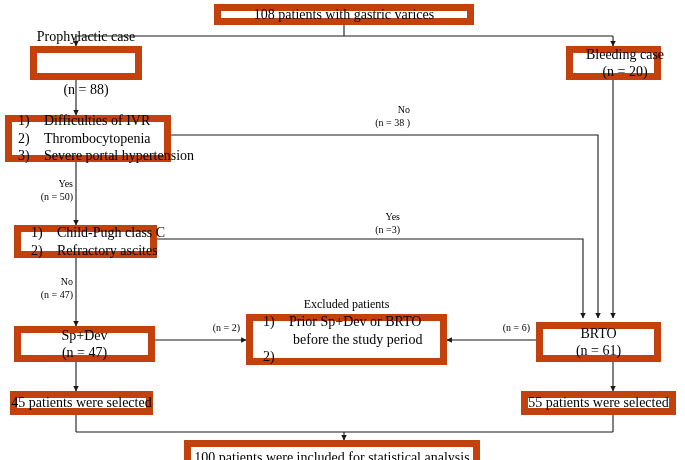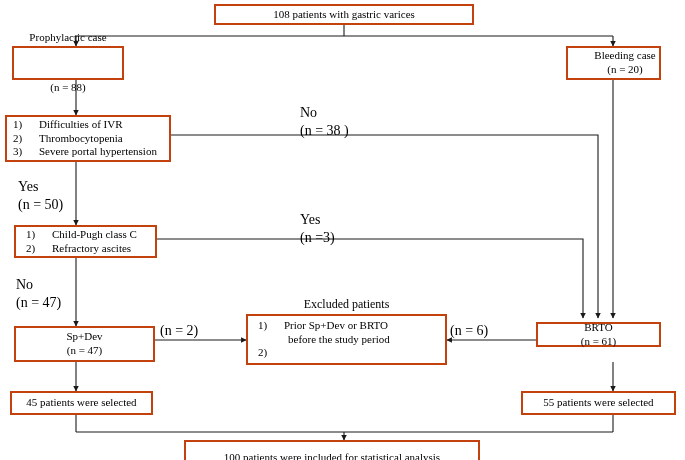--- a/index.html
+++ b/index.html
@@ -22,28 +22,28 @@
   #connectors {
     position: absolute;
     left: 0;
     top: 0;
     width: 685px;
     height: 460px;
   }
   .node {
     position: absolute;
     box-sizing: border-box;
-    border: 2px solid #c2410c;
+    border: 7px solid #c2410c;
     background: #ffffff;
     display: flex;
     flex-direction: column;
     align-items: center;
     justify-content: center;
     text-align: center;
-    font-size: 11px;
+    font-size: 14px;
     line-height: 1.25;
     z-index: 2;
   }
   .node .line {
     display: block;
     white-space: nowrap;
   }
   .listnode {
     align-items: flex-start;
     justify-content: center;
@@ -63,23 +63,23 @@
   }
   .listrow .txt {
     flex: 1 1 auto;
     text-align: left;
   }
   .listrow .txt.cont {
     padding-left: 4px;
   }
   .edge-label {
     position: absolute;
-    font-size: 14px;
+    font-size: 10px;
     line-height: 1.25;
-    text-align: left;
+    text-align: right;
     white-space: nowrap;
     z-index: 3;
     background: transparent;
   }
   .edge-label .l2 {
     display: block;
   }
   .caption {
     position: absolute;
     font-size: 12px;
@@ -131,21 +131,21 @@
       <path d="M 613 415 L 613 432"></path>
       <path d="M 76 432 L 613 432"></path>
       <path d="M 344 432 L 344 440" marker-end="url(#arrow)"></path>
     </g>
   </svg>
 
   <div class="node" style="left:214px; top:4px; width:260px; height:21px;">
     <span class="line">108 patients with gastric varices</span>
   </div>
 
-  <div class="node" style="left:12px; top:46px; width:112px; height:34px;gap:36px;">
+  <div class="node" style="left:30px; top:46px; width:112px; height:34px;gap:36px;">
     <span class="line">Prophylactic case</span>
     <span class="line">(n = 88)</span>
   </div>
 
   <div class="node" style="left:566px; top:46px; width:95px; height:34px;padding-left:23px;">
     <span class="line">Bleeding case</span>
     <span class="line">(n = 20)</span>
   </div>
 
   <div class="node listnode" style="left:5px; top:115px; width:166px; height:47px;">
@@ -188,21 +188,21 @@
     <div class="listrow">
       <span class="num">2)</span>
     </div>
   </div>
 
   <div class="node" style="left:14px; top:326px; width:141px; height:36px;">
     <span class="line">Sp+Dev</span>
     <span class="line">(n = 47)</span>
   </div>
 
-  <div class="node" style="left:536px; top:322px; width:125px; height:25px;">
+  <div class="node" style="left:536px; top:322px; width:125px; height:40px;">
     <span class="line">BRTO</span>
     <span class="line">(n = 61)</span>
   </div>
 
   <div class="node" style="left:10px; top:391px; width:143px; height:24px;">
     <span class="line">45 patients were selected</span>
   </div>
 
   <div class="node" style="left:521px; top:391px; width:155px; height:24px;justify-content:center;">
     <span class="line">55 patients were selected</span>

